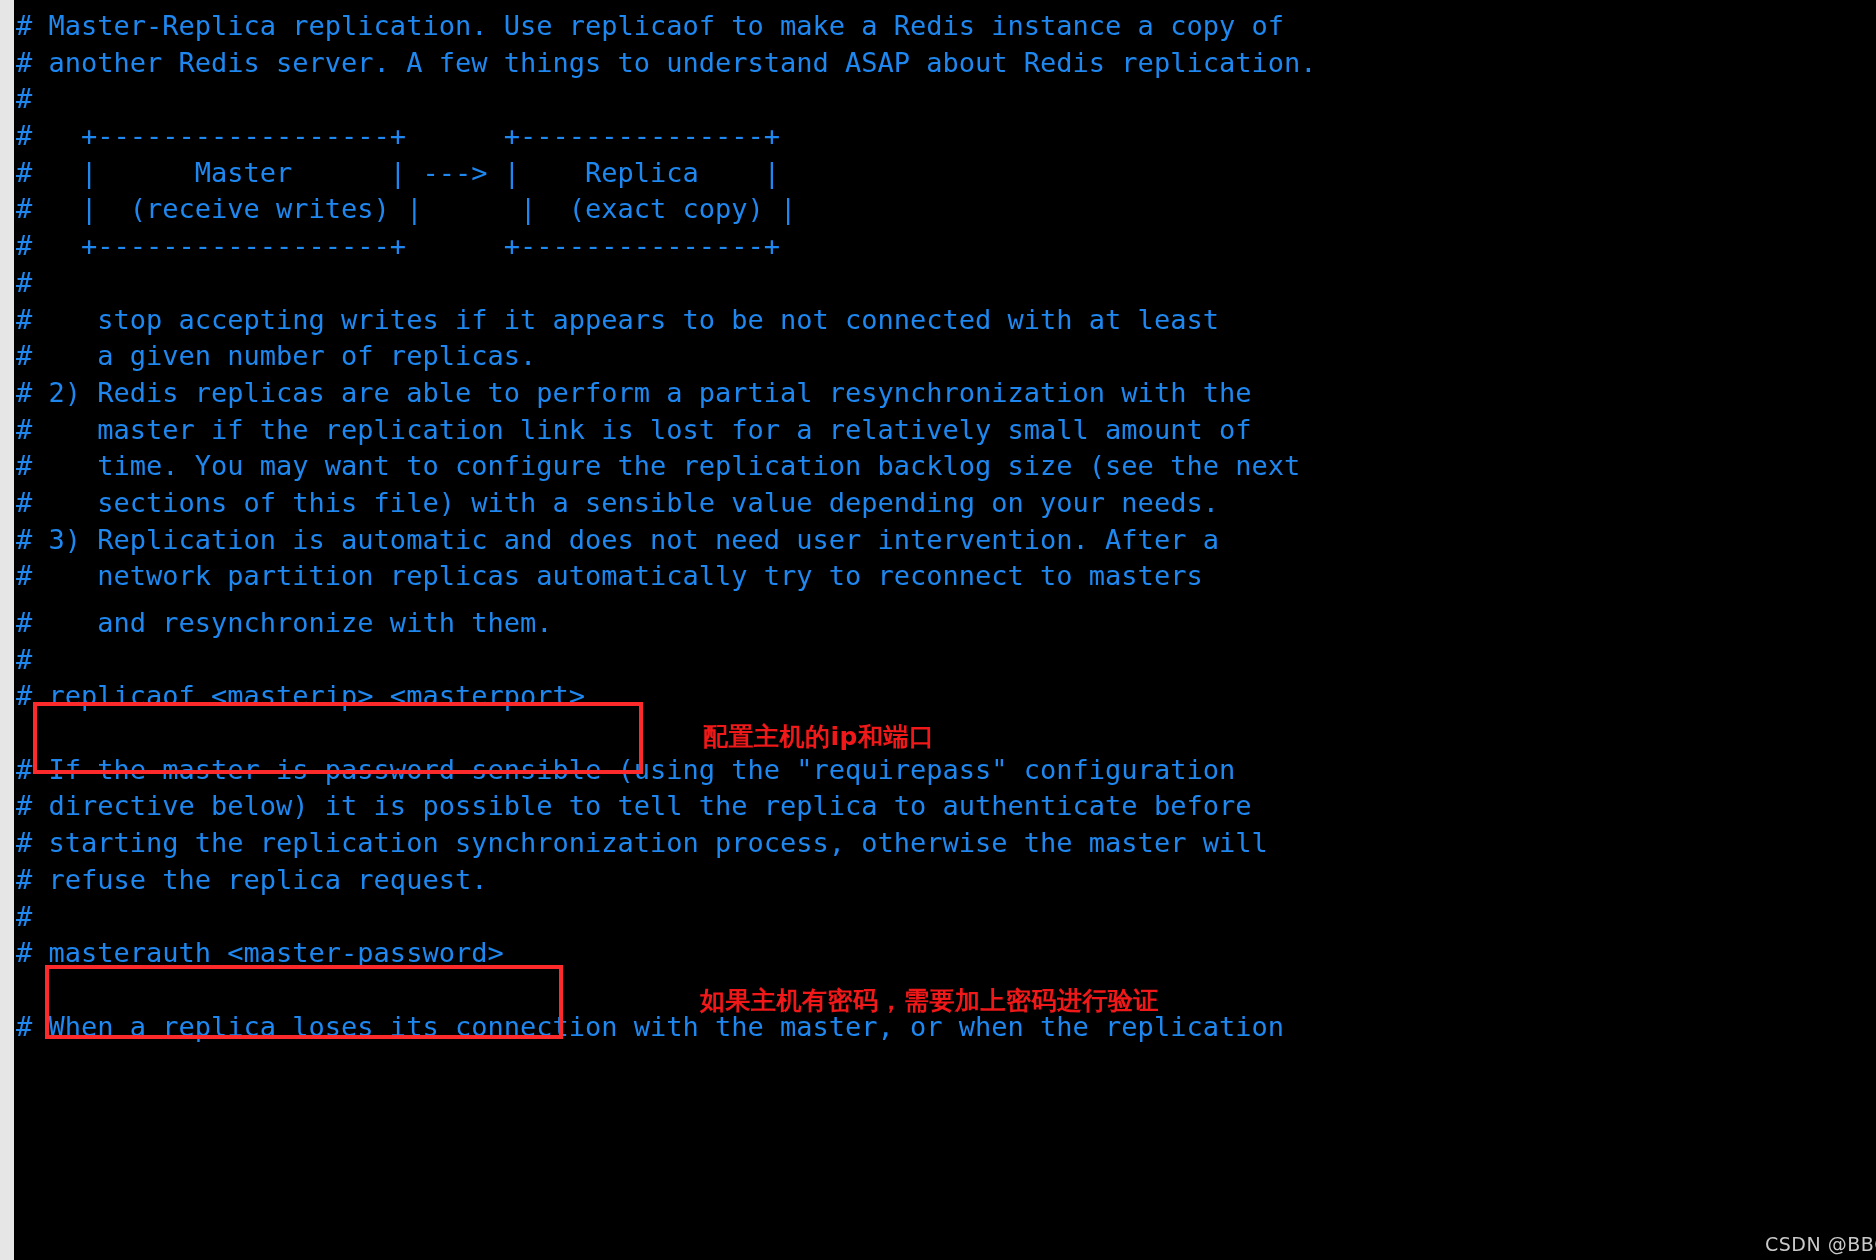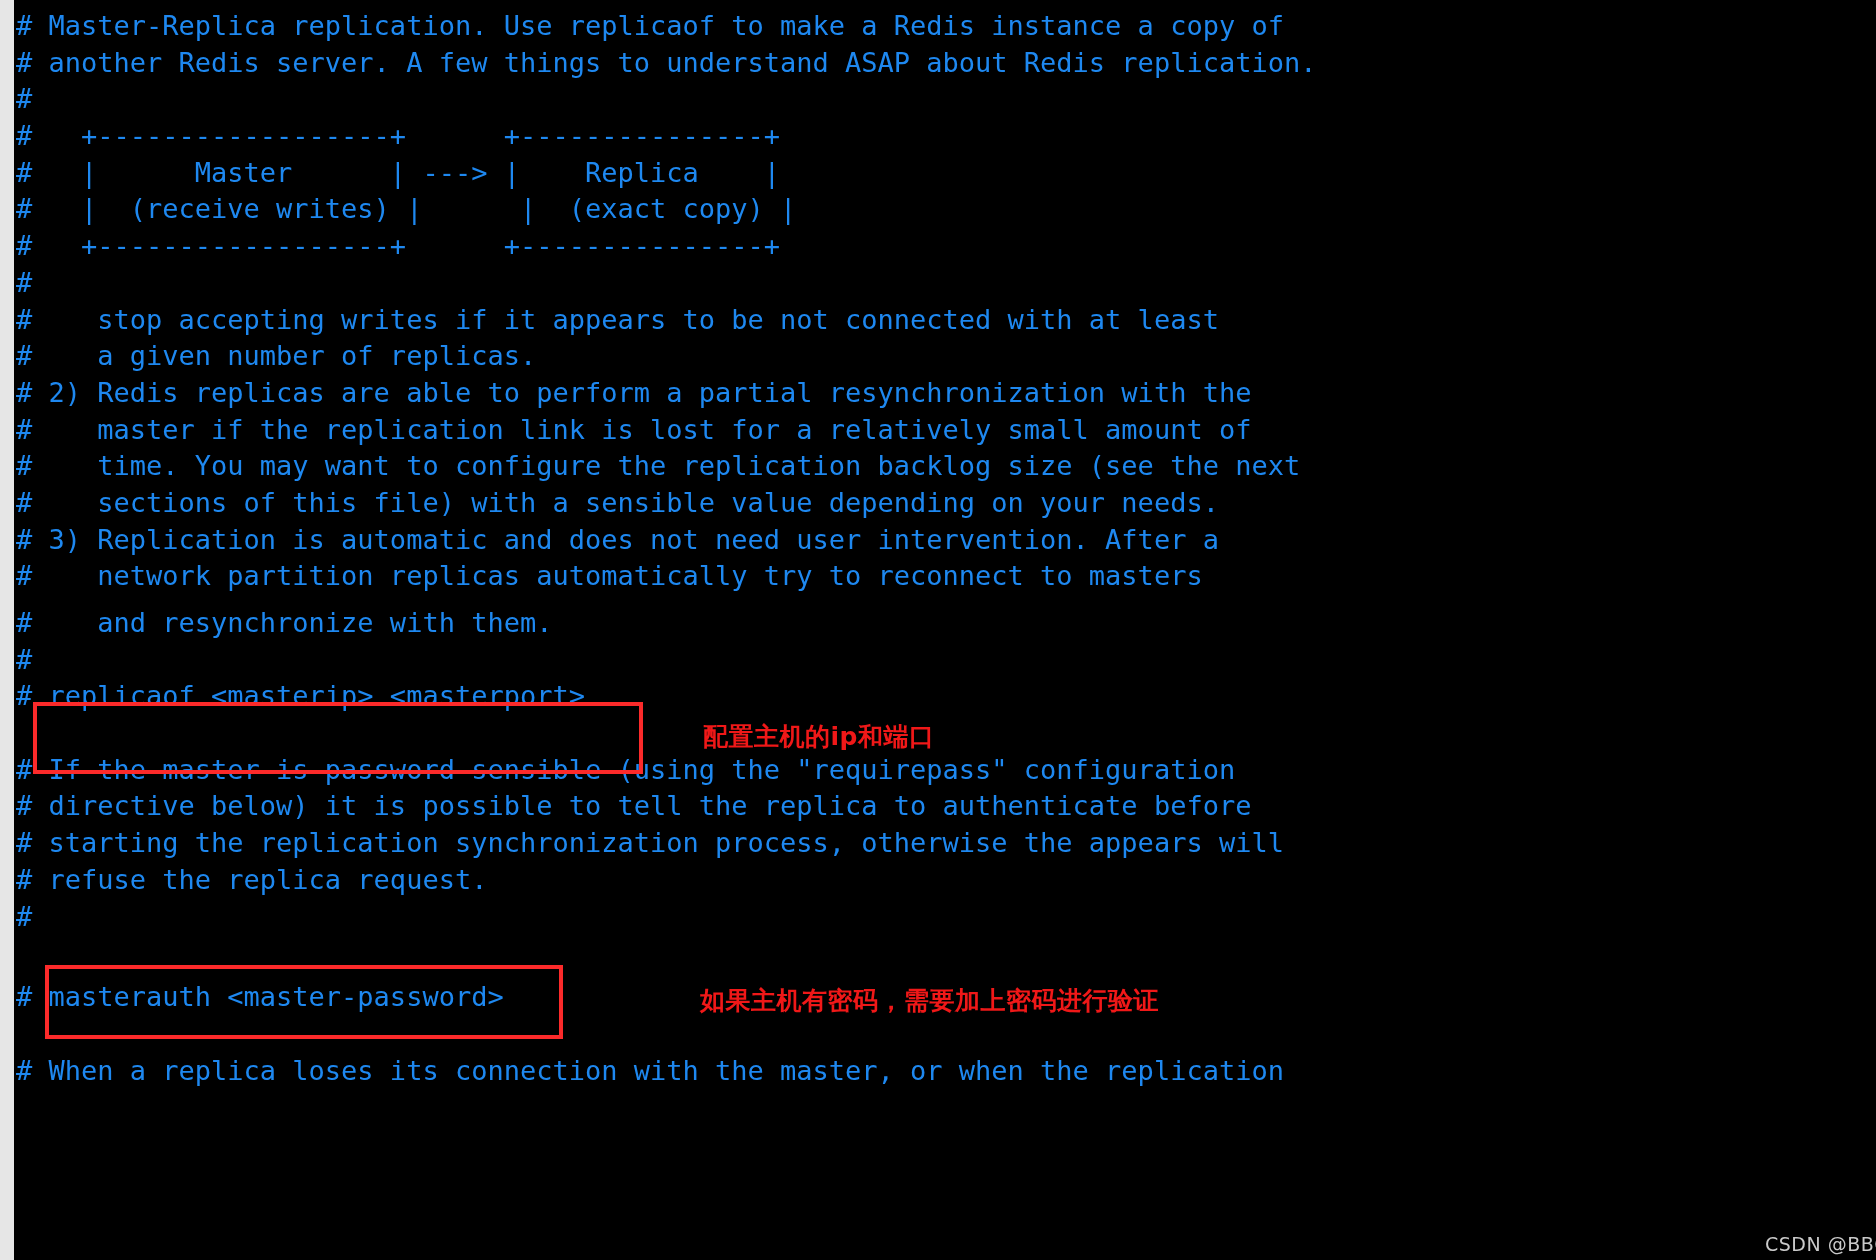--- a/index.html
+++ b/index.html
@@ -117,24 +117,24 @@
     <span class="line" style="color: rgb(30, 136, 240);">#    time. You may want to configure the replication backlog size (see the next</span>
     <span class="line" style="color: rgb(30, 136, 240);">#    sections of this file) with a sensible value depending on your needs.</span>
     <span class="line" style="color: rgb(30, 136, 240);"># 3) Replication is automatic and does not need user intervention. After a</span>
     <span class="line" style="color: rgb(30, 136, 240);">#    network partition replicas automatically try to reconnect to masters</span>
     <span class="line" style="color: rgb(30, 136, 240); margin-top: 10px;">#    and resynchronize with them.</span>
     <span class="line" style="color: rgb(30, 136, 240);">#</span>
     <span class="line" style="color: rgb(30, 136, 240);"># replicaof &lt;masterip&gt; &lt;masterport&gt;</span>
     <span class="line" style="color: rgb(30, 136, 240);"></span>
     <span class="line" style="color: rgb(30, 136, 240);"># If the master is password sensible (using the "requirepass" configuration</span>
     <span class="line" style="color: rgb(30, 136, 240);"># directive below) it is possible to tell the replica to authenticate before</span>
-    <span class="line" style="color: rgb(30, 136, 240);"># starting the replication synchronization process, otherwise the appears will</span>
+    <span class="line" style="color: rgb(30, 136, 240);"># starting the replication synchronization process, otherwise the master will</span>
     <span class="line" style="color: rgb(30, 136, 240);"># refuse the replica request.</span>
     <span class="line" style="color: rgb(30, 136, 240);">#</span>
-    <span class="line" style="color: rgb(30, 136, 240); margin-top: 44px;"># masterauth &lt;master-password&gt;</span>
+    <span class="line" style="color: rgb(30, 136, 240);"># masterauth &lt;master-password&gt;</span>
     <span class="line" style="color: rgb(30, 136, 240);"></span>
     <span class="line" style="color: rgb(30, 136, 240);"># When a replica loses its connection with the master, or when the replication</span>
   </div>
 
   <div id="overlay">
     <div class="hl-box" id="box-0" style="left: 33px; top: 694px; width: 610px; height: 72px; border-color: rgb(252, 42, 42);"></div>
     <div class="note" id="note-0" style="left: 703px; top: 712px; color: rgb(240, 24, 24);">配置主机的ip和端口</div>
 
     <div class="hl-box" id="box-1" style="left: 45px; top: 957px; width: 518px; height: 74px; border-color: rgb(252, 42, 42);"></div>
     <div class="note" id="note-1" style="left: 700px; top: 976px; color: rgb(240, 24, 24);">如果主机有密码，需要加上密码进行验证</div>

